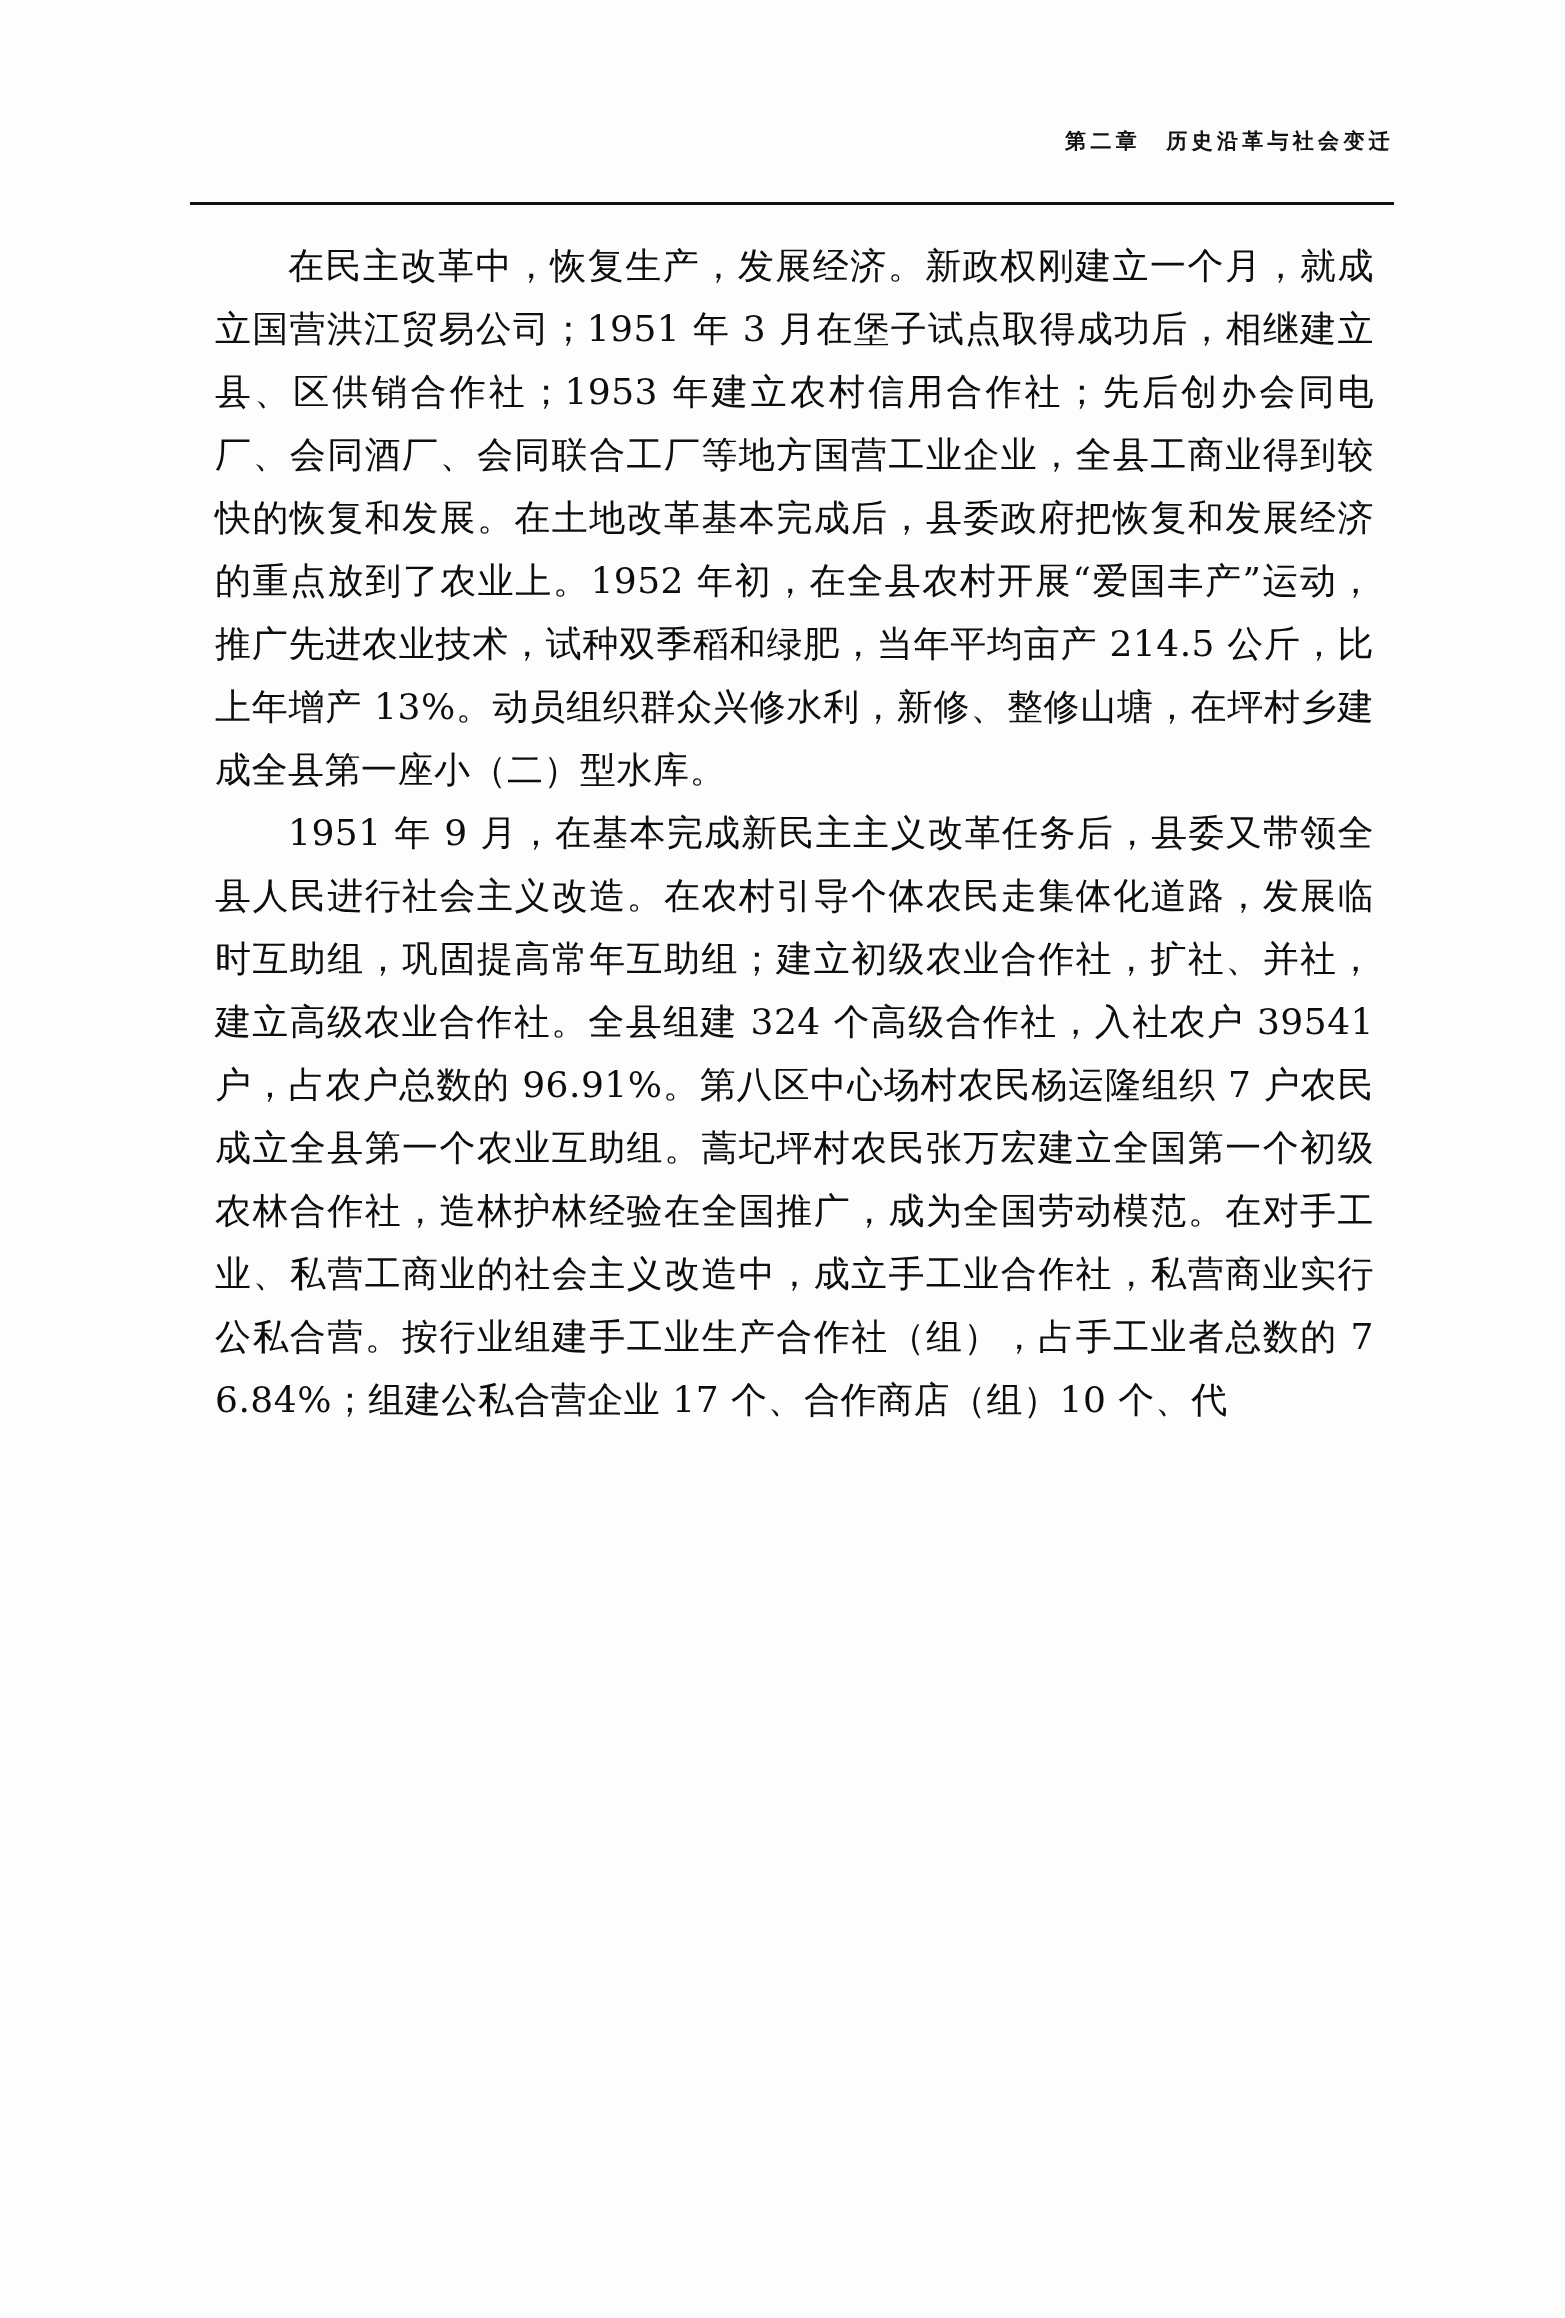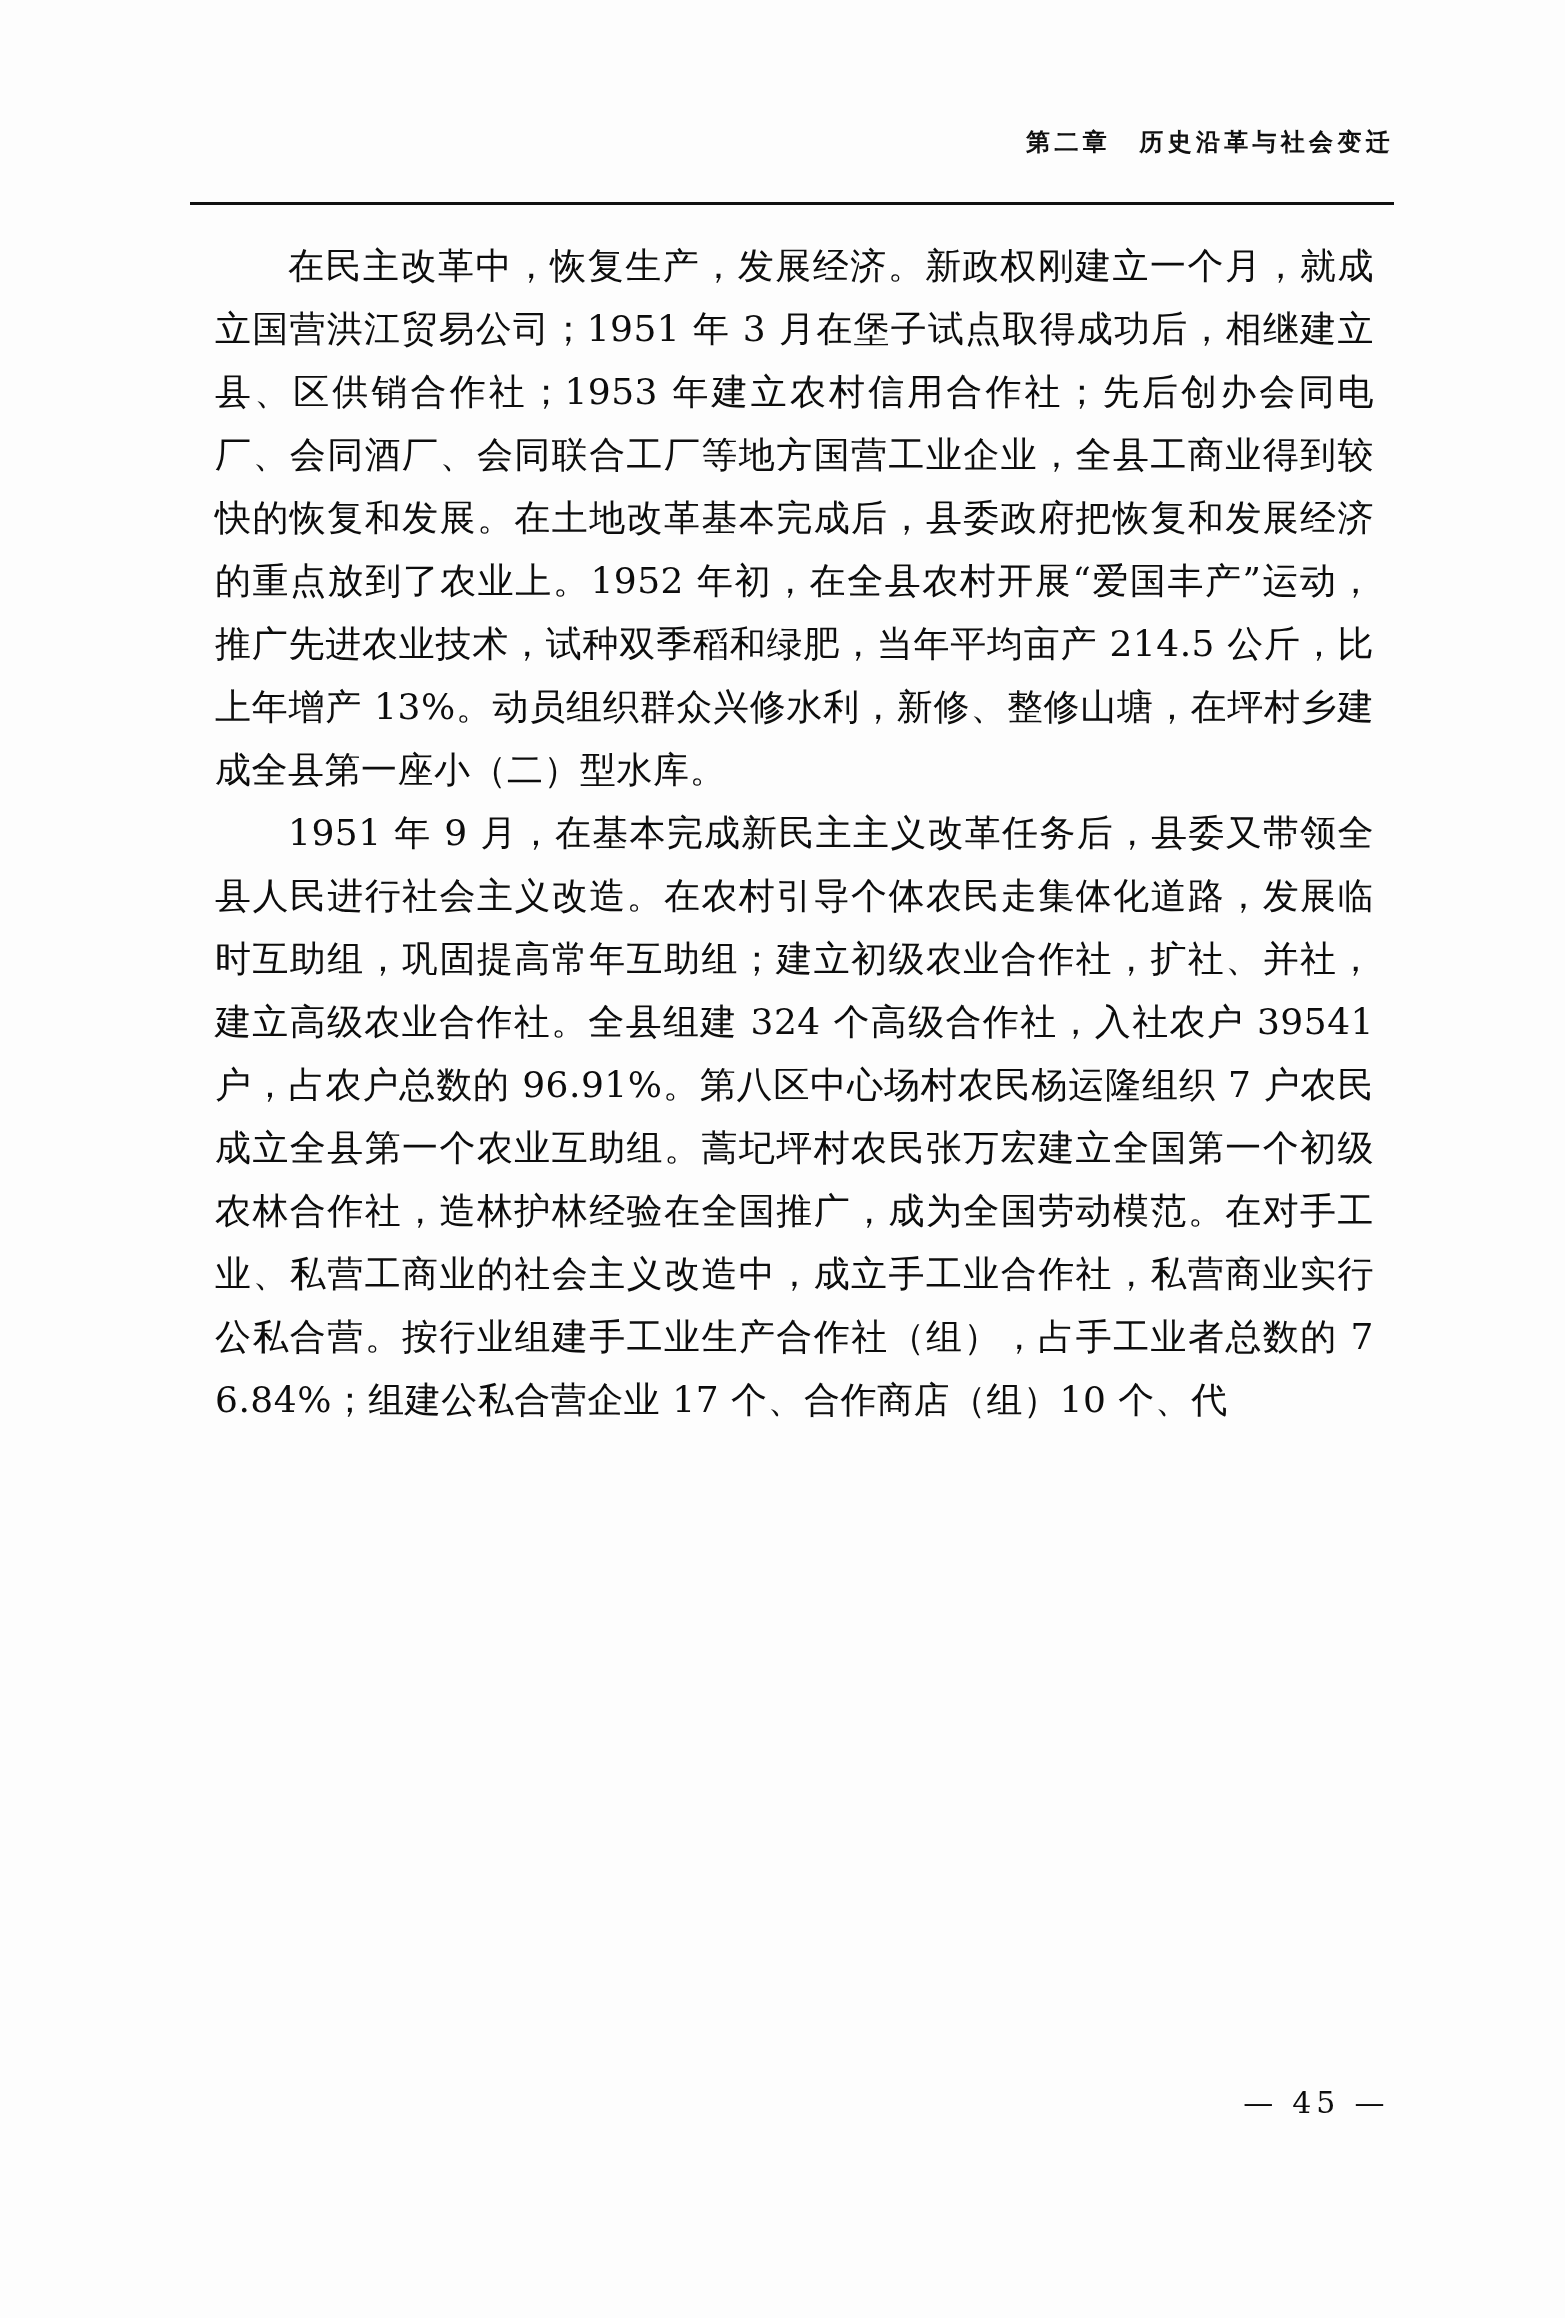--- a/index.html
+++ b/index.html
@@ -23,21 +23,21 @@
     position: absolute;
     left: 190px;
     right: 171px;
     top: 129px;
     height: 53px;
     text-align: right;
   }
 
   .running-head-title {
     display: inline-block;
-    font-size: 24px;
+    font-size: 21px;
     line-height: 1.1;
     letter-spacing: 4.3px;
     font-weight: 600;
     color: #101010;
     white-space: pre;
   }
 
   .head-rule {
     position: absolute;
     left: 190px;
@@ -98,18 +98,15 @@
     <span class="running-head-title">第二章　历史沿革与社会变迁</span>
   </div>
 
   <div class="head-rule"></div>
 
   <div class="body-block">
     <p class="para indent">在民主改革中，恢复生产，发展经济。新政权刚建立一个月，就成立国营洪江贸易公司；1951 年 3 月在堡子试点取得成功后，相继建立县、区供销合作社；1953 年建立农村信用合作社；先后创办会同电厂、会同酒厂、会同联合工厂等地方国营工业企业，全县工商业得到较快的恢复和发展。在土地改革基本完成后，县委政府把恢复和发展经济的重点放到了农业上。1952 年初，在全县农村开展“爱国丰产”运动，推广先进农业技术，试种双季稻和绿肥，当年平均亩产 214.5 公斤，比上年增产 13%。动员组织群众兴修水利，新修、整修山塘，在坪村乡建成全县第一座小（二）型水库。</p>
     <p class="para indent">1951 年 9 月，在基本完成新民主主义改革任务后，县委又带领全县人民进行社会主义改造。在农村引导个体农民走集体化道路，发展临时互助组，巩固提高常年互助组；建立初级农业合作社，扩社、并社，建立高级农业合作社。全县组建 324 个高级合作社，入社农户 39541 户，占农户总数的 96.91%。第八区中心场村农民杨运隆组织 7 户农民成立全县第一个农业互助组。蒿圮坪村农民张万宏建立全国第一个初级农林合作社，造林护林经验在全国推广，成为全国劳动模范。在对手工业、私营工商业的社会主义改造中，成立手工业合作社，私营商业实行公私合营。按行业组建手工业生产合作社（组），占手工业者总数的 76.84%；组建公私合营企业 17 个、合作商店（组）10 个、代</p>
   </div>
 
-  <div class="folio">
-    <span class="folio-text">— 45 —</span>
-  </div>
 
 </div>
 
 
 </body></html>

